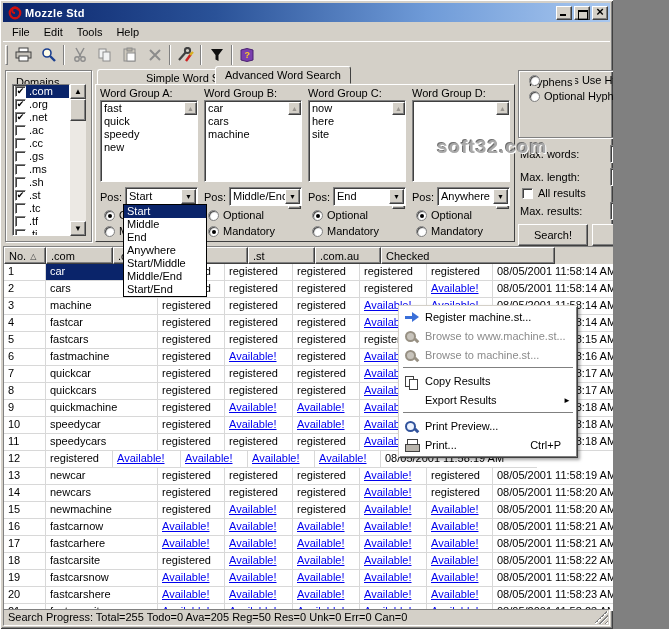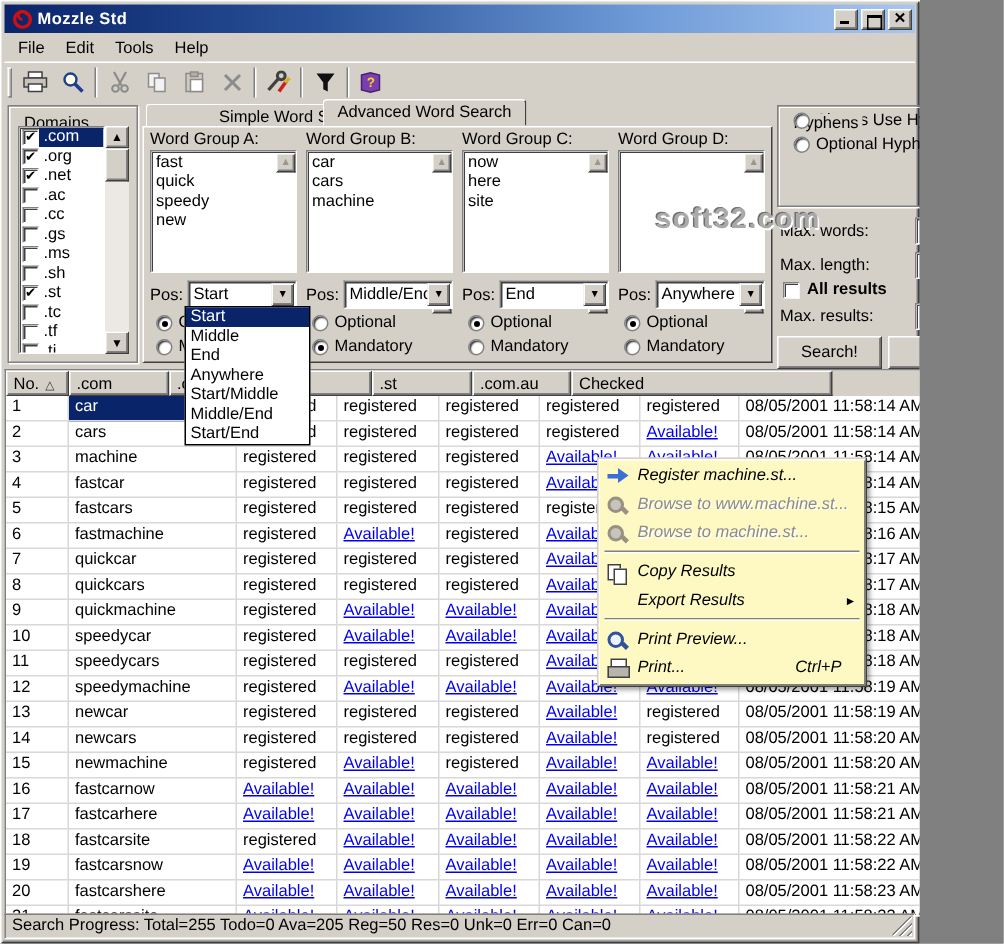--- a/index.html
+++ b/index.html
@@ -99,24 +99,24 @@
   .td { border-right:1px solid #d8d8d8; border-bottom:1px solid #d8d8d8; padding:1px 0 0 4px;
         overflow:hidden; white-space:nowrap; height:17px; }
   .c-no{flex:0 0 42px;} .c-domain{flex:0 0 112px;} .c-com{flex:0 0 67px;} .c-org{flex:0 0 68px;}
   .c-net{flex:0 0 67px;} .c-st{flex:0 0 67px;} .c-comau{flex:0 0 66px;} .c-checked{flex:0 0 156px;}
   .row.selected .c-domain { background:#0a246a; color:#fff; }
   .link { color:#0000ee; text-decoration:underline; }
   .tscroll { position:absolute; top:0; right:0; width:18px; bottom:0; background:#ece9e4; }
   .tscroll .sbtn{width:18px;height:16px;}
   .tscroll .sthumb{width:18px;top:16px;height:30px;}
   
-  .ctxmenu { position:absolute; left:398px; top:305px; width:180px; z-index:30; background:#fef9c3;
+  .ctxmenu { position:absolute; left:398px; top:305px; width:180px; z-index:30; background:#ffffff;
              border:1px solid; border-color:#d4d0c8 #404040 #404040 #d4d0c8;
              box-shadow:inset 1px 1px 0 #fff, inset -1px -1px 0 #808080, 2px 2px 3px rgba(0,0,0,.35);
-             padding:2px;font-style:italic; }
+             padding:2px; }
   .cm-item { position:relative; height:19px; line-height:19px; padding-left:24px; white-space:nowrap; }
   .cm-item.disabled { color:#8b8b8b; text-shadow:1px 1px 0 #fff; }
   .cm-item.sep-row { height:7px; padding:0; }
   .cm-item.sep-row::before { content:""; position:absolute; left:2px; right:2px; top:2px; height:0;
              border-top:1px solid #808080; border-bottom:1px solid #fff; }
   .cm-short { position:absolute; right:14px; }
   .cm-sub { position:absolute; right:4px; font-size:8px; }
   .mi { position:absolute; left:2px; top:2px; width:18px; height:15px; }
   .mi-register::before{content:"";position:absolute;left:2px;top:6px;width:7px;height:3px;background:#3a6fd8;}
   .mi-register::after{content:"";position:absolute;left:9px;top:2px;border:5px solid transparent;border-left:7px solid #3a6fd8;}
@@ -390,21 +390,21 @@
   <div class="opt-row" style="left:520px;top:148px;">
       <span class="lbl">Max. words:</span>
     </div>
   <div class="field" style="left:610px;top:145px;width:50px;">3</div>
   <div class="opt-row" style="left:520px;top:171px;">
       <span class="lbl">Max. length:</span>
     </div>
   <div class="field" style="left:610px;top:168px;width:50px;">20</div>
   <div class="opt-row" style="left:522px;top:187px;">
     <span class="cbox"></span>
-    <span class="lbl" style="padding-left:5px;font-weight:bold;">All results</span>
+    <span class="lbl" style="padding-left:5px;">All results</span>
   </div>
   <div class="opt-row" style="left:520px;top:205px;">
       <span class="lbl">Max. results:</span>
     </div>
   <div class="field" style="left:610px;top:202px;width:50px;">200</div>
   <div class="pushbtn" style="left:518px;top:224px;width:70px;">Search!</div>
   <div class="pushbtn disabled" style="left:592px;top:224px;width:70px;">Stop</div>
 
   <div class="watermark">soft32.com</div>
 
@@ -540,21 +540,20 @@
           <span class="td c-domain">speedycars</span>
           <span class="td c-com">registered</span>
           <span class="td c-org">registered</span>
           <span class="td c-net">registered</span>
           <span class="td c-st link">Available!</span>
           <span class="td c-comau link">Available!</span>
           <span class="td c-checked" style="flex:0 0 156px;border-right:none;">08/05/2001 11:58:18 AM</span>
         </div>
         <div class="row">
           <span class="td c-no">12</span>
-          <span class="td c-domain">speedymachine</span>
           <span class="td c-com">registered</span>
           <span class="td c-org link">Available!</span>
           <span class="td c-net link">Available!</span>
           <span class="td c-st link">Available!</span>
           <span class="td c-comau link">Available!</span>
           <span class="td c-checked" style="flex:0 0 156px;border-right:none;">08/05/2001 11:58:19 AM</span>
         </div>
         <div class="row">
           <span class="td c-no">13</span>
           <span class="td c-domain">newcar</span>

